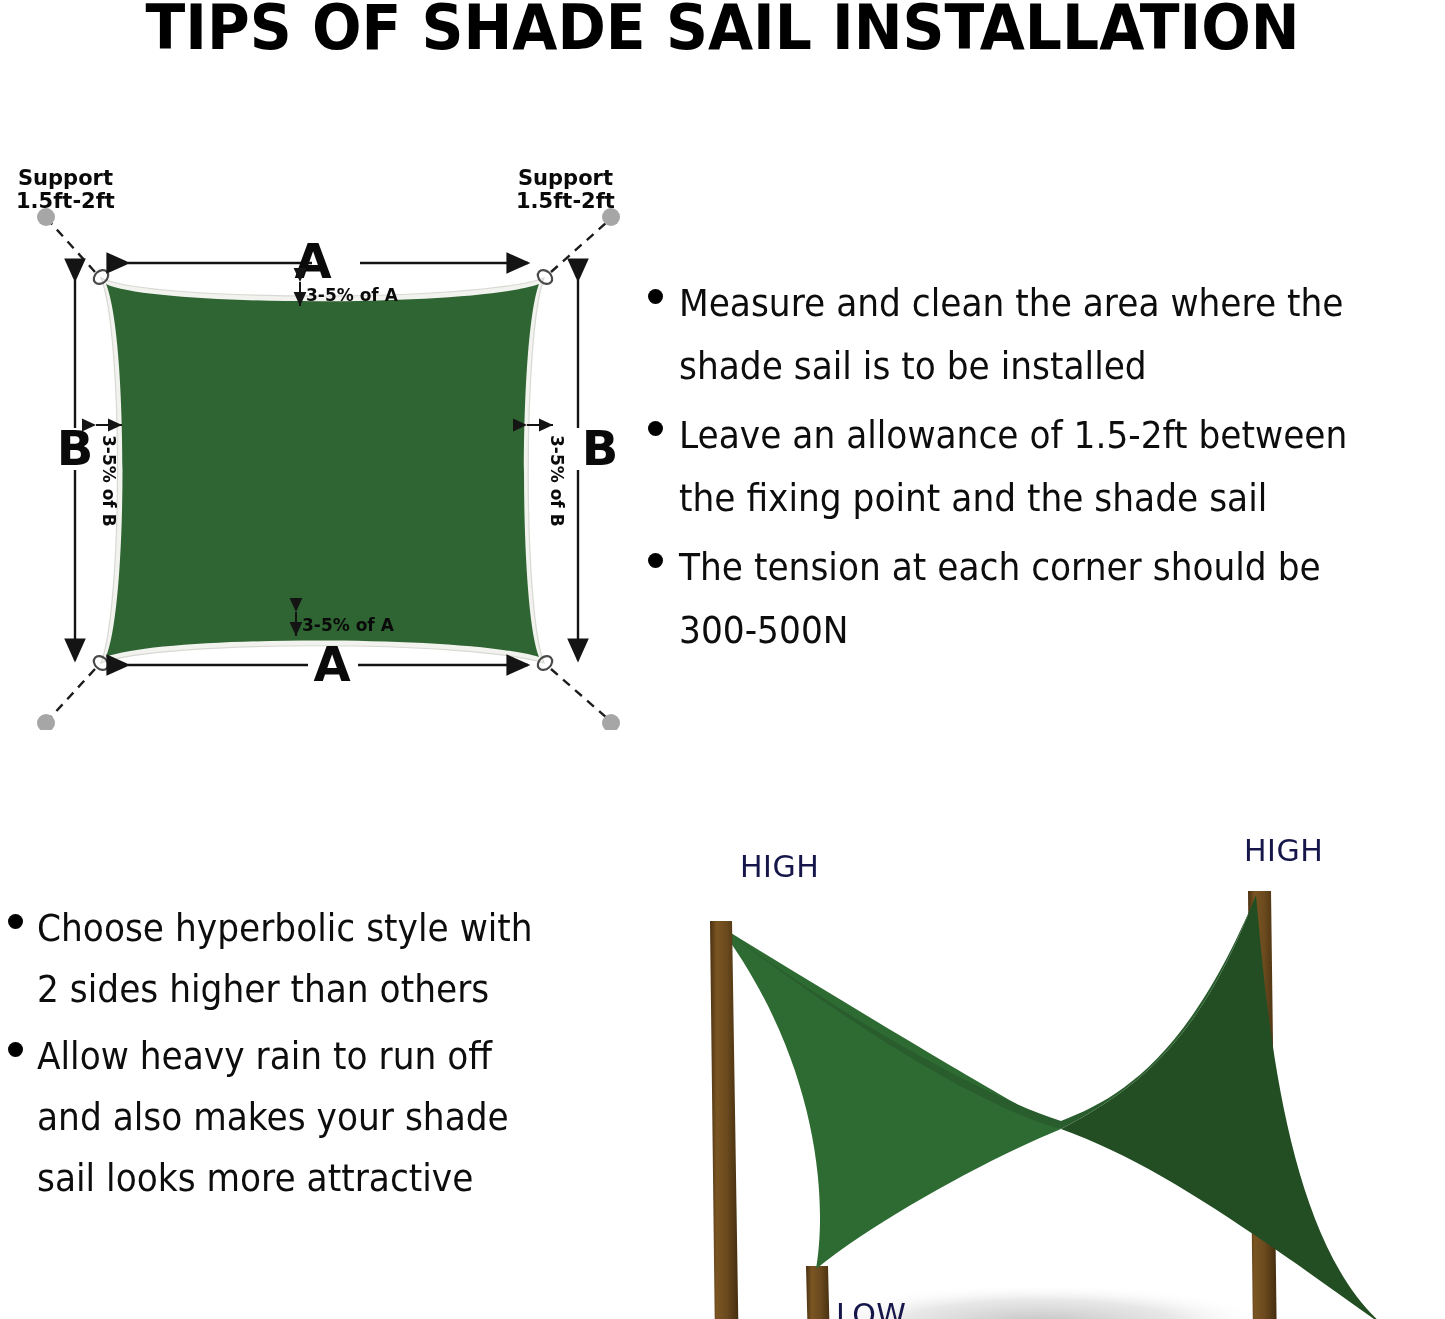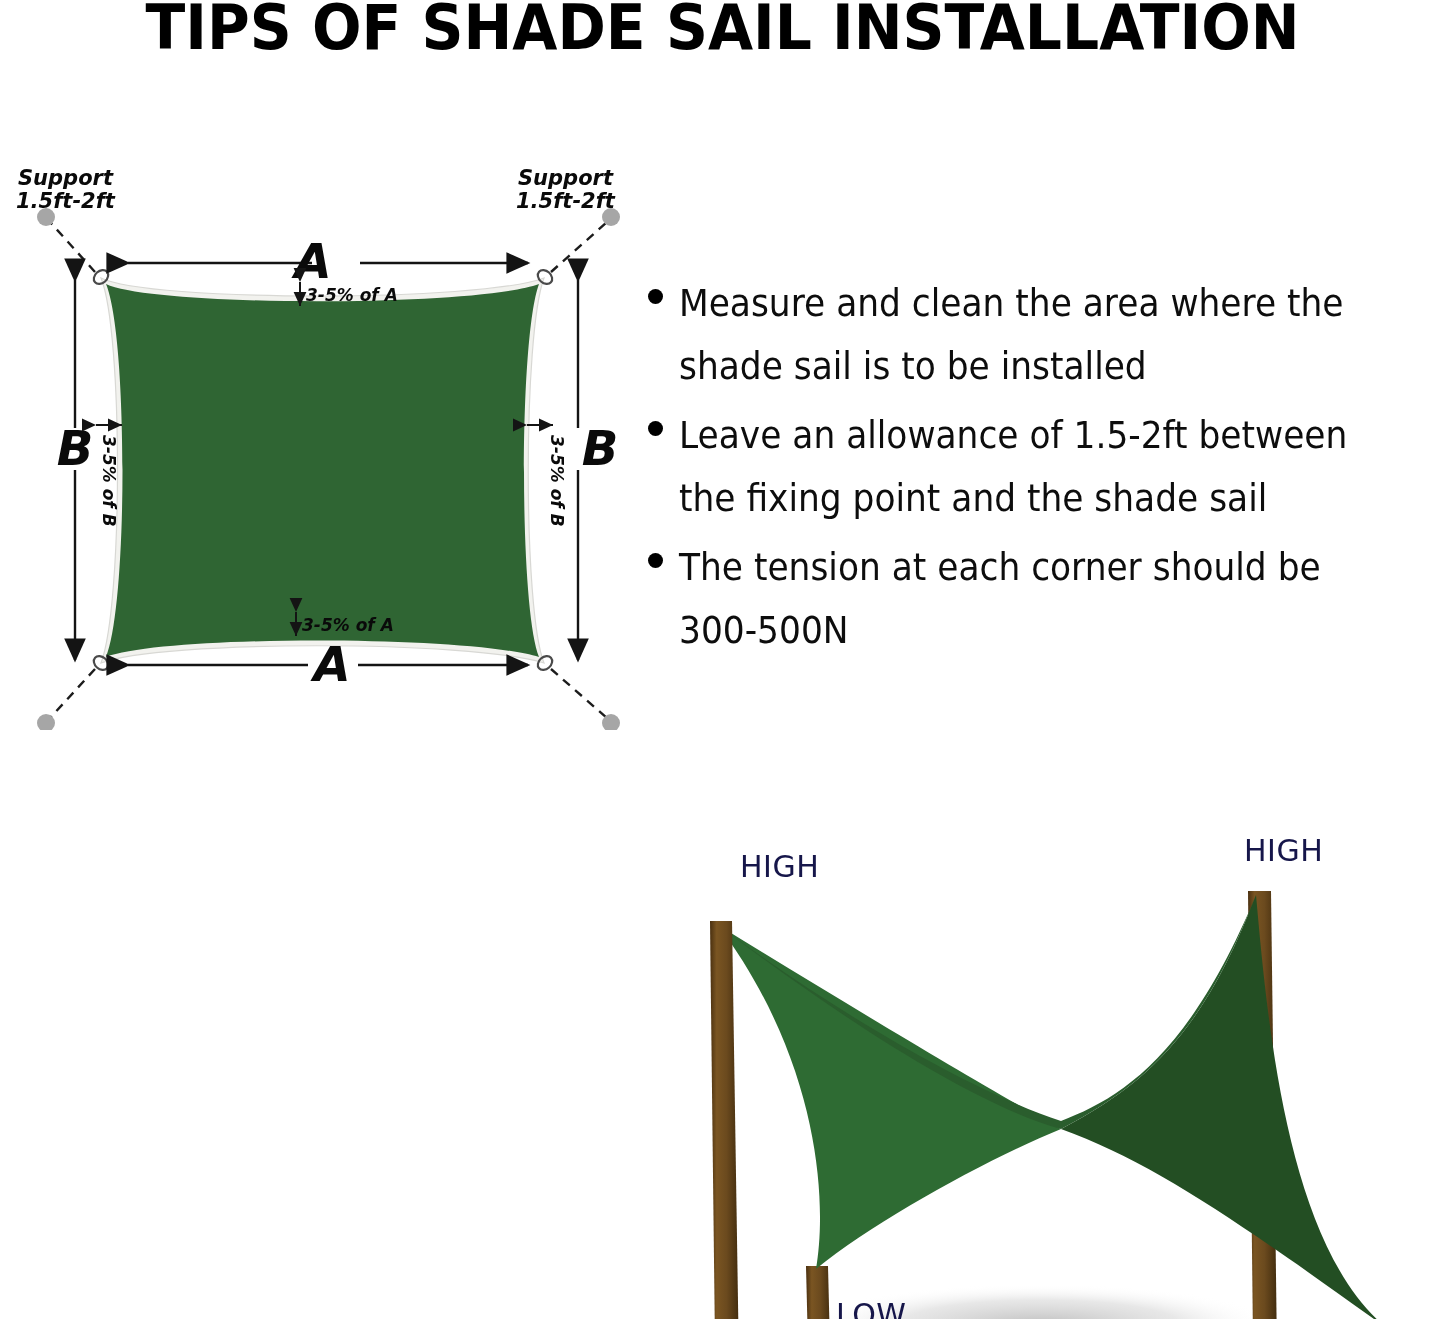--- a/index.html
+++ b/index.html
@@ -33,21 +33,20 @@
     white-space: nowrap;
   }
 
   
   #rect-diagram {
     position: absolute;
     left: 0;
     top: 160;
     width: 640px;
     height: 570px;
-    font-style: italic;
   }
   #rect-diagram svg { display: block; }
 
   
   #top-bullets {
     position: absolute;
     left: 648px;
     top: 272px;
     width: 800px;
   }
@@ -245,20 +244,31 @@
 the fixing point and the shade sail</span>
   </div>
   <div class="bullet-row">
     <span class="bullet-dot"></span>
     <span class="bullet-text">The tension at each corner should be
 300-500N</span>
   </div>
 </div>
 
 <div id="bottom-bullets">
+  <div class="bullet-row">
+    <span class="bullet-dot"></span>
+    <span class="bullet-text">Choose hyperbolic style with
+2 sides higher than others</span>
+  </div>
+  <div class="bullet-row">
+    <span class="bullet-dot"></span>
+    <span class="bullet-text">Allow heavy rain to run off
+and also makes your shade
+sail looks more attractive</span>
+  </div>
 </div>
 
 <div id="hyper-diagram">
   <svg width="757" height="537" viewBox="0 0 757 537" xmlns="http://www.w3.org/2000/svg">
     <defs>
       <linearGradient id="postGrad" x1="0" y1="0" x2="1" y2="0">
         <stop offset="0%" stop-color="#4a3010"></stop>
         <stop offset="22%" stop-color="#7a5522"></stop>
         <stop offset="55%" stop-color="#6b4a1e"></stop>
         <stop offset="100%" stop-color="#3f2a0d"></stop>

